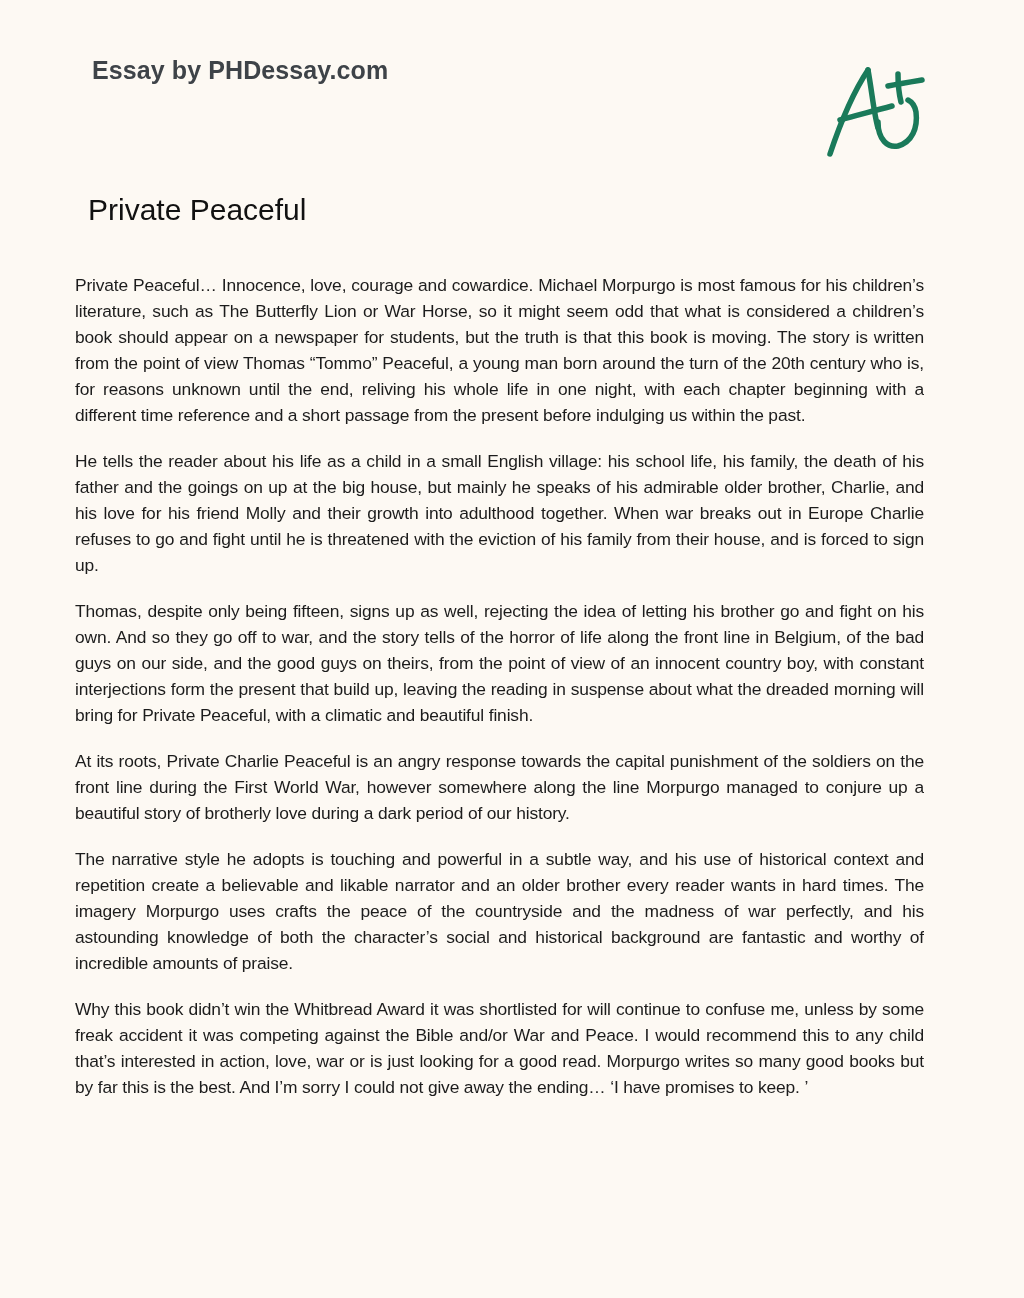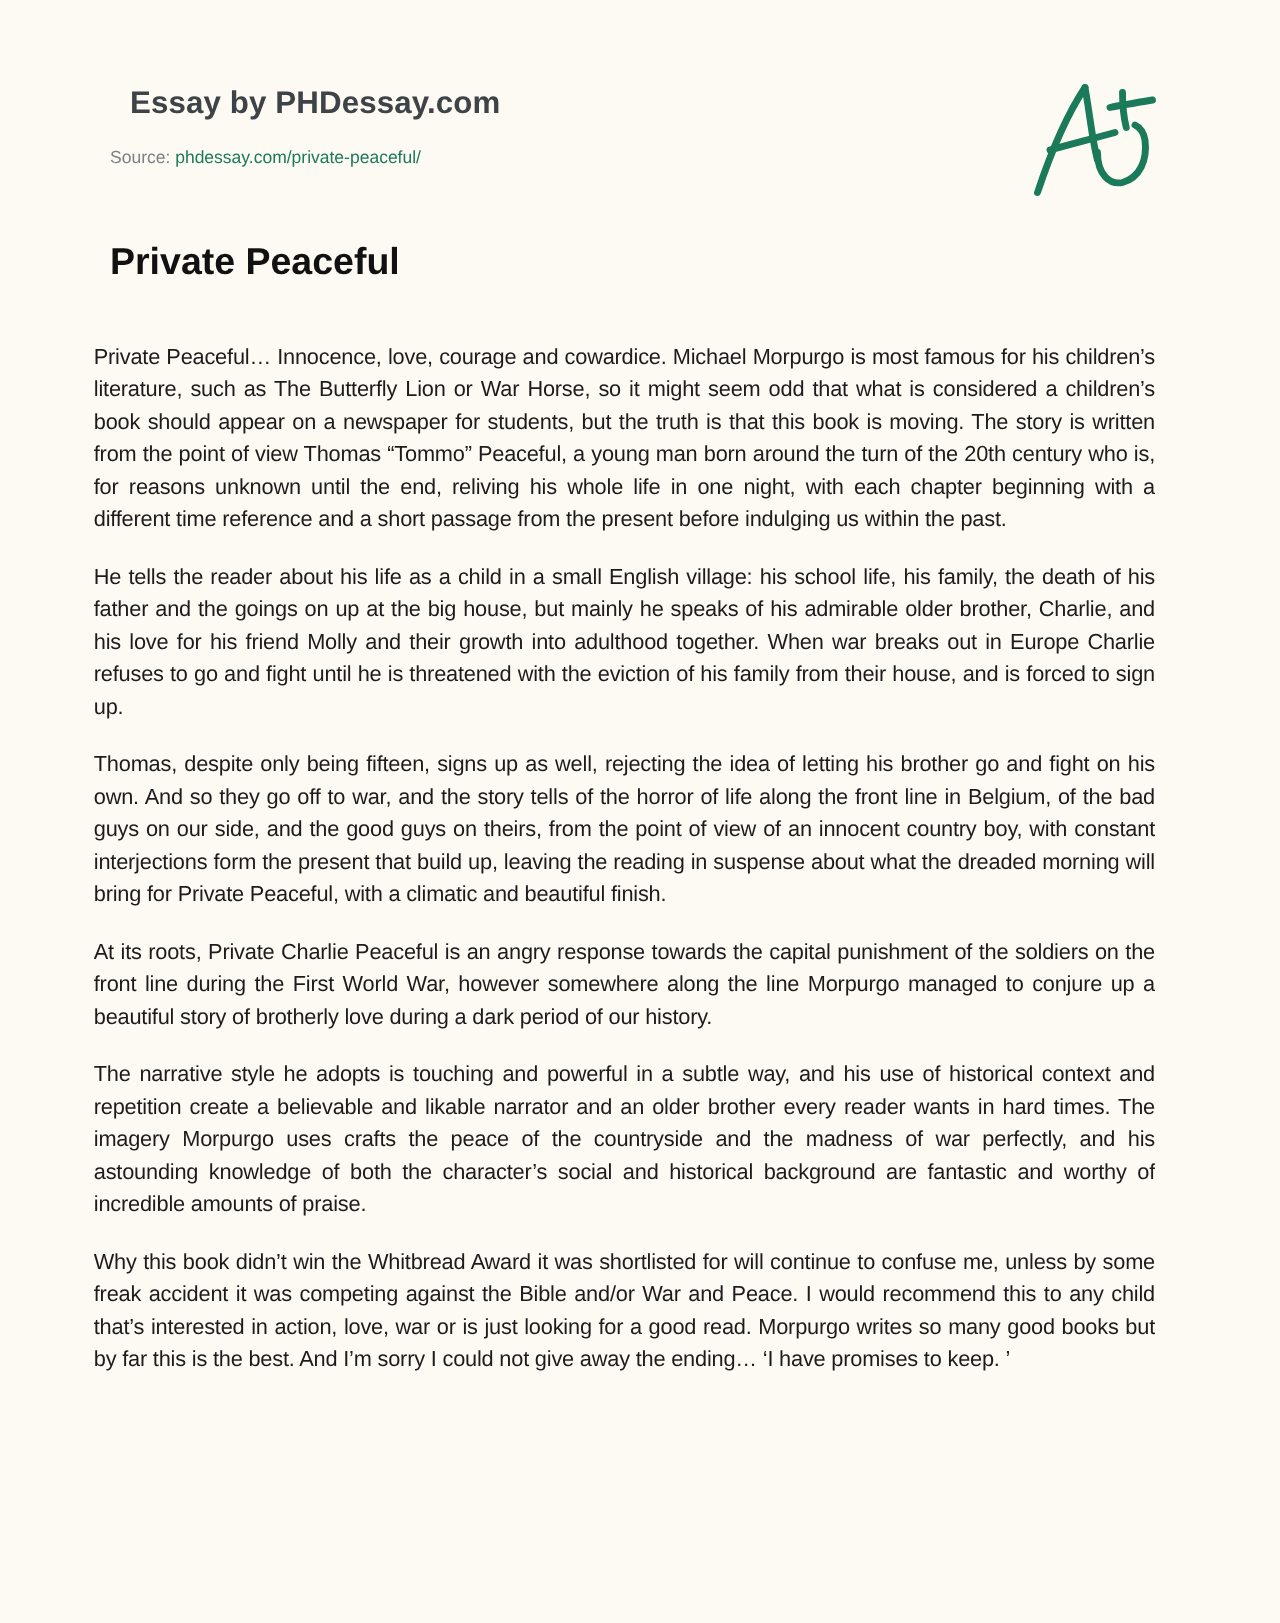--- a/index.html
+++ b/index.html
@@ -19,21 +19,21 @@
       position: absolute;
       left: 88px;
       top: 50px;
       width: 700px;
     }
     .brand {
       font-size: 25px;
       font-weight: bold;
       color: #3e4348;
       letter-spacing: 0.1px;
-      margin: 16px;
+      margin: 4px;
       line-height: 32px;
     }
     .source {
       margin-top: 18px;
       font-size: 14px;
       line-height: 18px;
       color: #7b8186;
     }
     .source a {
       color: #1a7a5a;
@@ -45,21 +45,21 @@
       top: 62px;
       width: 112px;
       height: 100px;
     }
     .title {
       position: absolute;
       left: 88px;
       top: 190px;
       margin: 0;
       font-size: 30px;
-      font-weight: bold;
+      font-weight: normal;
       color: #111111;
       line-height: 40px;
     }
     .content {
       position: absolute;
       left: 75px;
       top: 272px;
       width: 849px;
       height: 977px;
       overflow: hidden;
@@ -71,23 +71,20 @@
       text-align: justify;
       color: #1c1c1c;
       letter-spacing: -0.15px;
     }
   </style>
 </head>
 <body>
 
 <header class="header">
   <h2 class="brand">Essay by PHDessay.com</h2>
-  <div class="source">
-    <span>Source: </span><a>phdessay.com/private-peaceful/</a>
-  </div>
 </header>
 
 <div class="logo">
   <svg width="112" height="100" viewBox="0 0 112 100" fill="none" stroke="#1a7a5a" stroke-width="5.5" stroke-linecap="round" stroke-linejoin="round">
 
     <path d="M12 92 C 22 62, 34 32, 50 8"></path>
     <path d="M50 8 C 54 30, 56 52, 60 66"></path>
 
     <path d="M22 58 C 36 54, 52 50, 74 44"></path>
 

